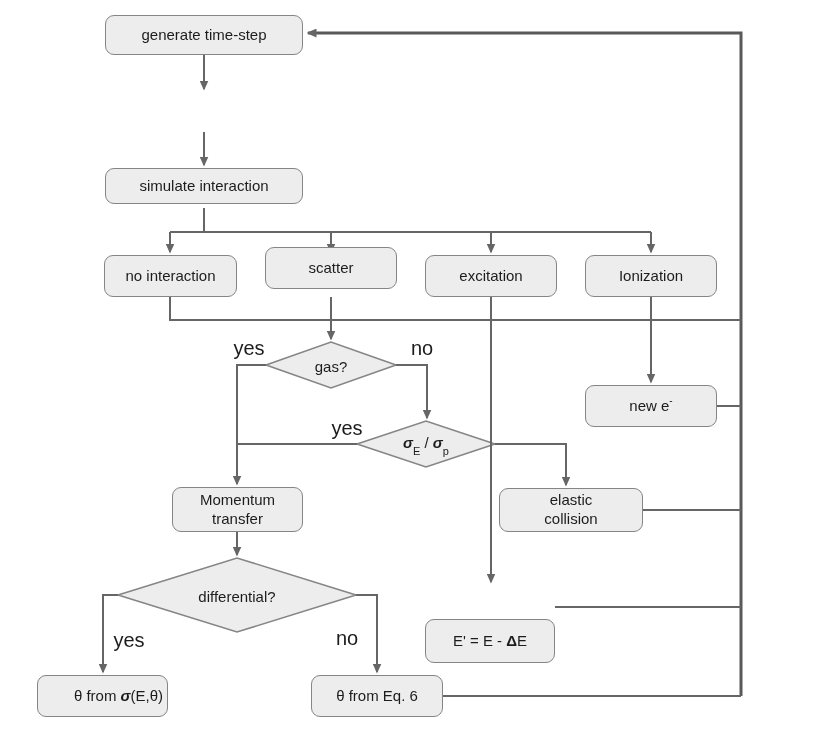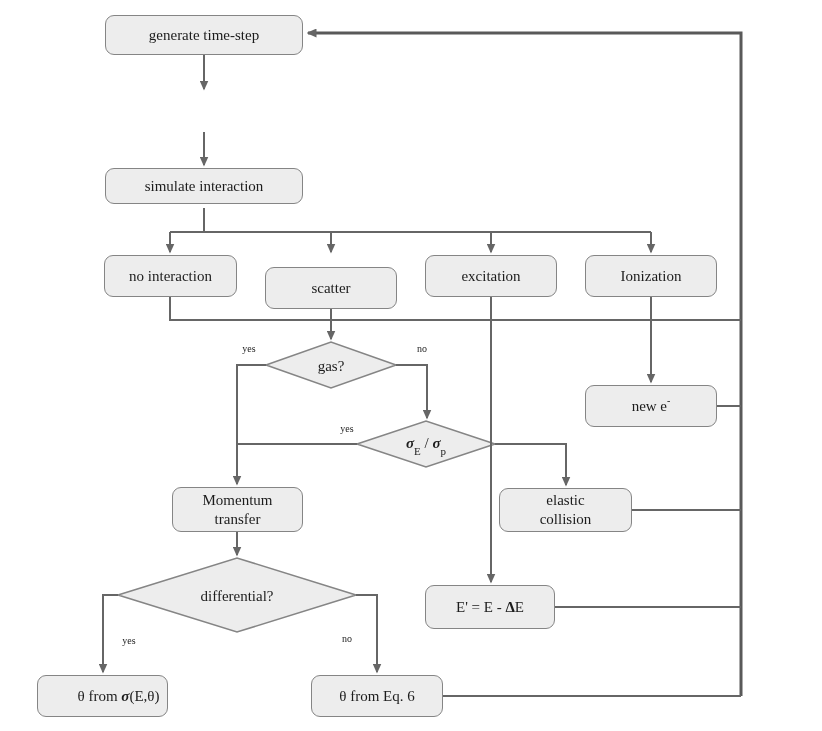--- a/index.html
+++ b/index.html
@@ -2,40 +2,40 @@
 <html style="--box-fill: #ededed; --box-border: #858585; --line: #666666; --loop: #595959; --text: #1c1c1c; --bg: #ffffff;"><head>
 <meta charset="utf-8">
 <style>
   :root{
     --box-fill:#ededed; --box-border:#858585; --line:#666666;
     --loop:#595959; --text:#1c1c1c; --bg:#ffffff;
   }
   html,body{margin:0;padding:0;background:var(--bg);}
   .canvas{
     position:relative;width:822px;height:731px;background:var(--bg);
-    font-family:Liberation Serif, serif;color:var(--text);overflow:hidden;
+    font-family:Liberation Sans, sans-serif;color:var(--text);overflow:hidden;
   }
   svg.wires{position:absolute;left:0;top:0;width:822px;height:731px;}
   .wire{stroke:var(--line);stroke-width:2;fill:none;stroke-linecap:butt;stroke-linejoin:miter;}
   .wire.loop{stroke:var(--loop);stroke-width:3;}
   .diamond{fill:var(--box-fill);stroke:var(--box-border);stroke-width:1.6;}
   .arrowhead{fill:var(--line);}
   .node{
     position:absolute;background:var(--box-fill);
     border:1.6px solid var(--box-border);border-radius:9px;
     display:flex;align-items:center;justify-content:center;text-align:center;
     font-size:15px;line-height:1.25;box-sizing:border-box;
   }
   .dlabel{
     position:absolute;transform:translate(-50%,-50%);
     font-size:15px;white-space:nowrap;
   }
   .branch{
     position:absolute;transform:translate(-50%,-50%);
-    font-size:10px;white-space:nowrap;text-align:center;
+    font-size:20px;white-space:nowrap;text-align:center;
   }
   sup.e{font-size:10px;position:relative;top:-1px;}
   sub.s{font-size:11px;position:relative;top:3px;}
   .bi{font-weight:bold;font-style:italic;}
   b{font-weight:bold;}
 </style>
 </head>
 <body>
 
 <div class="canvas">
@@ -90,45 +90,45 @@
 
 
   <div class="node" style="left:105px;top:168px;width:198px;height:36px;">
     <span>simulate interaction</span>
   </div>
 
   <div class="node" style="left:104px;top:255px;width:133px;height:42px;">
     <span>no interaction</span>
   </div>
 
-  <div class="node" style="left:265px;top:267px;width:132px;height:42px;">
+  <div class="node" style="left:265px;top:247px;width:132px;height:42px;">
     <span>scatter</span>
   </div>
 
   <div class="node" style="left:425px;top:255px;width:132px;height:42px;">
     <span>excitation</span>
   </div>
 
   <div class="node" style="left:585px;top:255px;width:132px;height:42px;">
     <span>Ionization</span>
   </div>
 
   <div class="node" style="left:585px;top:385px;width:132px;height:42px;">
     <span><span>new e</span><sup class="e">-</sup></span>
   </div>
 
   <div class="node" style="left:172px;top:487px;width:131px;height:45px;">
     <span><span>Momentum</span><br><span>transfer</span></span>
   </div>
 
-  <div class="node" style="left:499px;top:488px;width:133px;height:44px;">
+  <div class="node" style="left:499px;top:488px;width:144px;height:44px;">
     <span><span>elastic</span><br><span>collision</span></span>
   </div>
 
-  <div class="node" style="left:425px;top:585px;width:130px;height:44px;text-align:center;">
+  <div class="node" style="left:425px;top:619px;width:130px;height:44px;text-align:center;">
     <span><span>E' = E - </span><b>Δ</b><span>E</span></span>
   </div>
 
   <div class="node" style="left:37px;top:675px;width:131px;height:42px;padding-left:32px;">
     <span><span>θ from </span><span class="bi">σ</span><span>(E,θ)</span></span>
   </div>
 
   <div class="node" style="left:311px;top:675px;width:132px;height:42px;">
     <span>θ from Eq. 6</span>
   </div>

